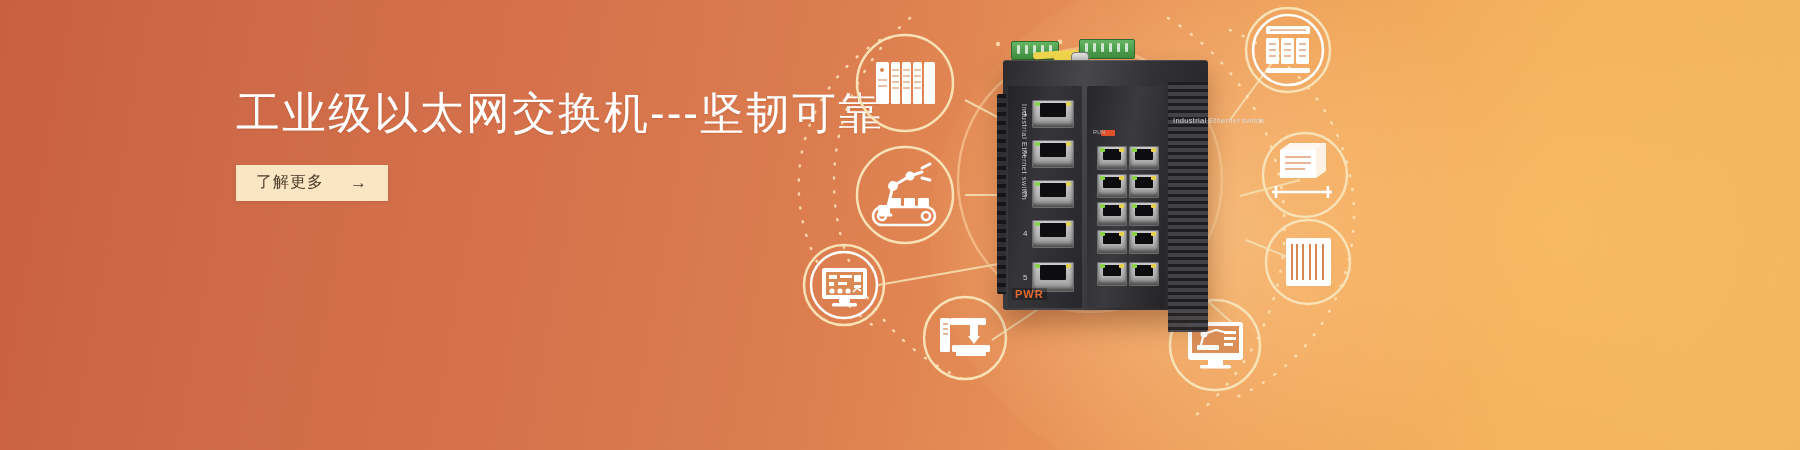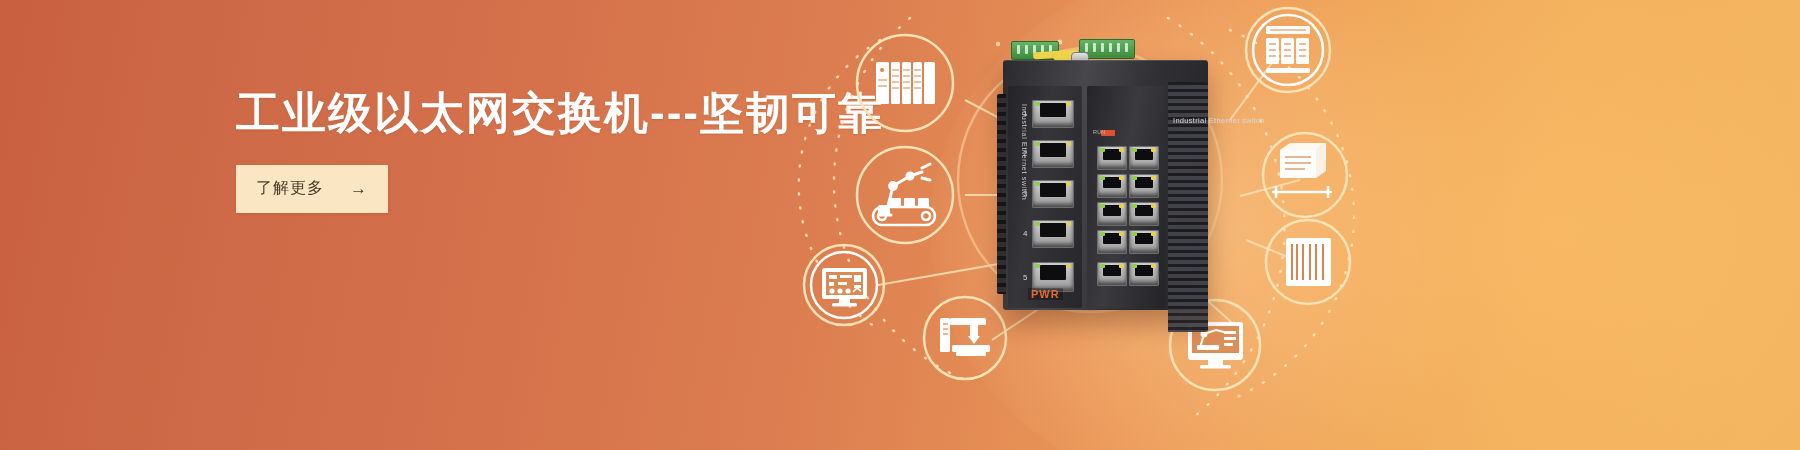--- a/index.html
+++ b/index.html
@@ -16,33 +16,33 @@
     position:absolute;border-radius:50%;pointer-events:none;
   }
   .glow-a{left:930px;top:-40px;width:620px;height:540px;
     background:radial-gradient(circle at 45% 50%, rgba(255,210,150,.55) 0%, rgba(255,200,140,.28) 38%, rgba(255,190,130,0) 68%);}
   .glow-b{left:1180px;top:-120px;width:760px;height:700px;
     background:radial-gradient(circle at 50% 50%, rgba(255,195,110,.45) 0%, rgba(250,180,100,0) 65%);}
 
   
   .content{position:absolute;left:236px;top:88px;width:640px;}
   .headline{
-    color:#ffffff;font-size:44px;line-height:1.15;font-weight:bold;
+    color:#ffffff;font-size:44px;line-height:1.15;font-weight:normal;
     letter-spacing:2px;margin:0 0 26px 0;white-space:nowrap;
     text-shadow:0 1px 2px rgba(140,60,30,.20);
   }
   .subhead{
     color:#ffffff;font-size:19px;line-height:1.5;letter-spacing:1.2px;
     margin:0 0 30px 0;white-space:nowrap;font-weight:normal;
     text-shadow:0 1px 2px rgba(140,60,30,.16);
   }
   .cta{
     display:inline-flex;align-items:center;justify-content:center;gap:26px;
     background:#fbe6c3;color:#4a3a28;border:none;cursor:pointer;
-    padding:0 20px;height:48px;min-width:122px;
+    padding:0 20px;height:36px;min-width:122px;
     font-size:16px;letter-spacing:1px;font-family:inherit;
     box-shadow:0 1px 3px rgba(120,55,25,.18);
   }
   .cta .arrow{font-size:17px;line-height:1;color:#4a3a28;display:inline-block;}
 
   
   .stage{position:absolute;left:760px;top:0;width:1040px;height:450px;}
   .stage svg{position:absolute;left:0;top:0;}
 
   
@@ -63,21 +63,21 @@
   .vlabel{
     position:absolute;left:4px;top:18px;width:16px;height:120px;
     color:#c9c9cc;font-size:7px;letter-spacing:.7px;
     writing-mode:vertical-rl;white-space:nowrap;line-height:1;
   }
   .hlabel{
     position:absolute;left:86px;top:30px;color:#d8d8da;font-size:7.5px;
     letter-spacing:.3px;white-space:nowrap;
   }
   .pwrtag{
-    position:absolute;left:20px;bottom:8px;color:#e66a2e;font-size:11px;
+    position:absolute;left:4px;bottom:8px;color:#e66a2e;font-size:11px;
     font-weight:bold;letter-spacing:1px;
     background:rgba(0,0,0,.25);padding:0 3px;
   }
   .port{
     position:absolute;background:linear-gradient(#cfcfcf,#9a9a9a);
     border:1px solid #6e6e6e;border-radius:1px;
     box-shadow:inset 0 -3px 4px rgba(0,0,0,.55);
   }
   .port:after{
     content:"";position:absolute;left:18%;top:8%;width:64%;height:52%;

